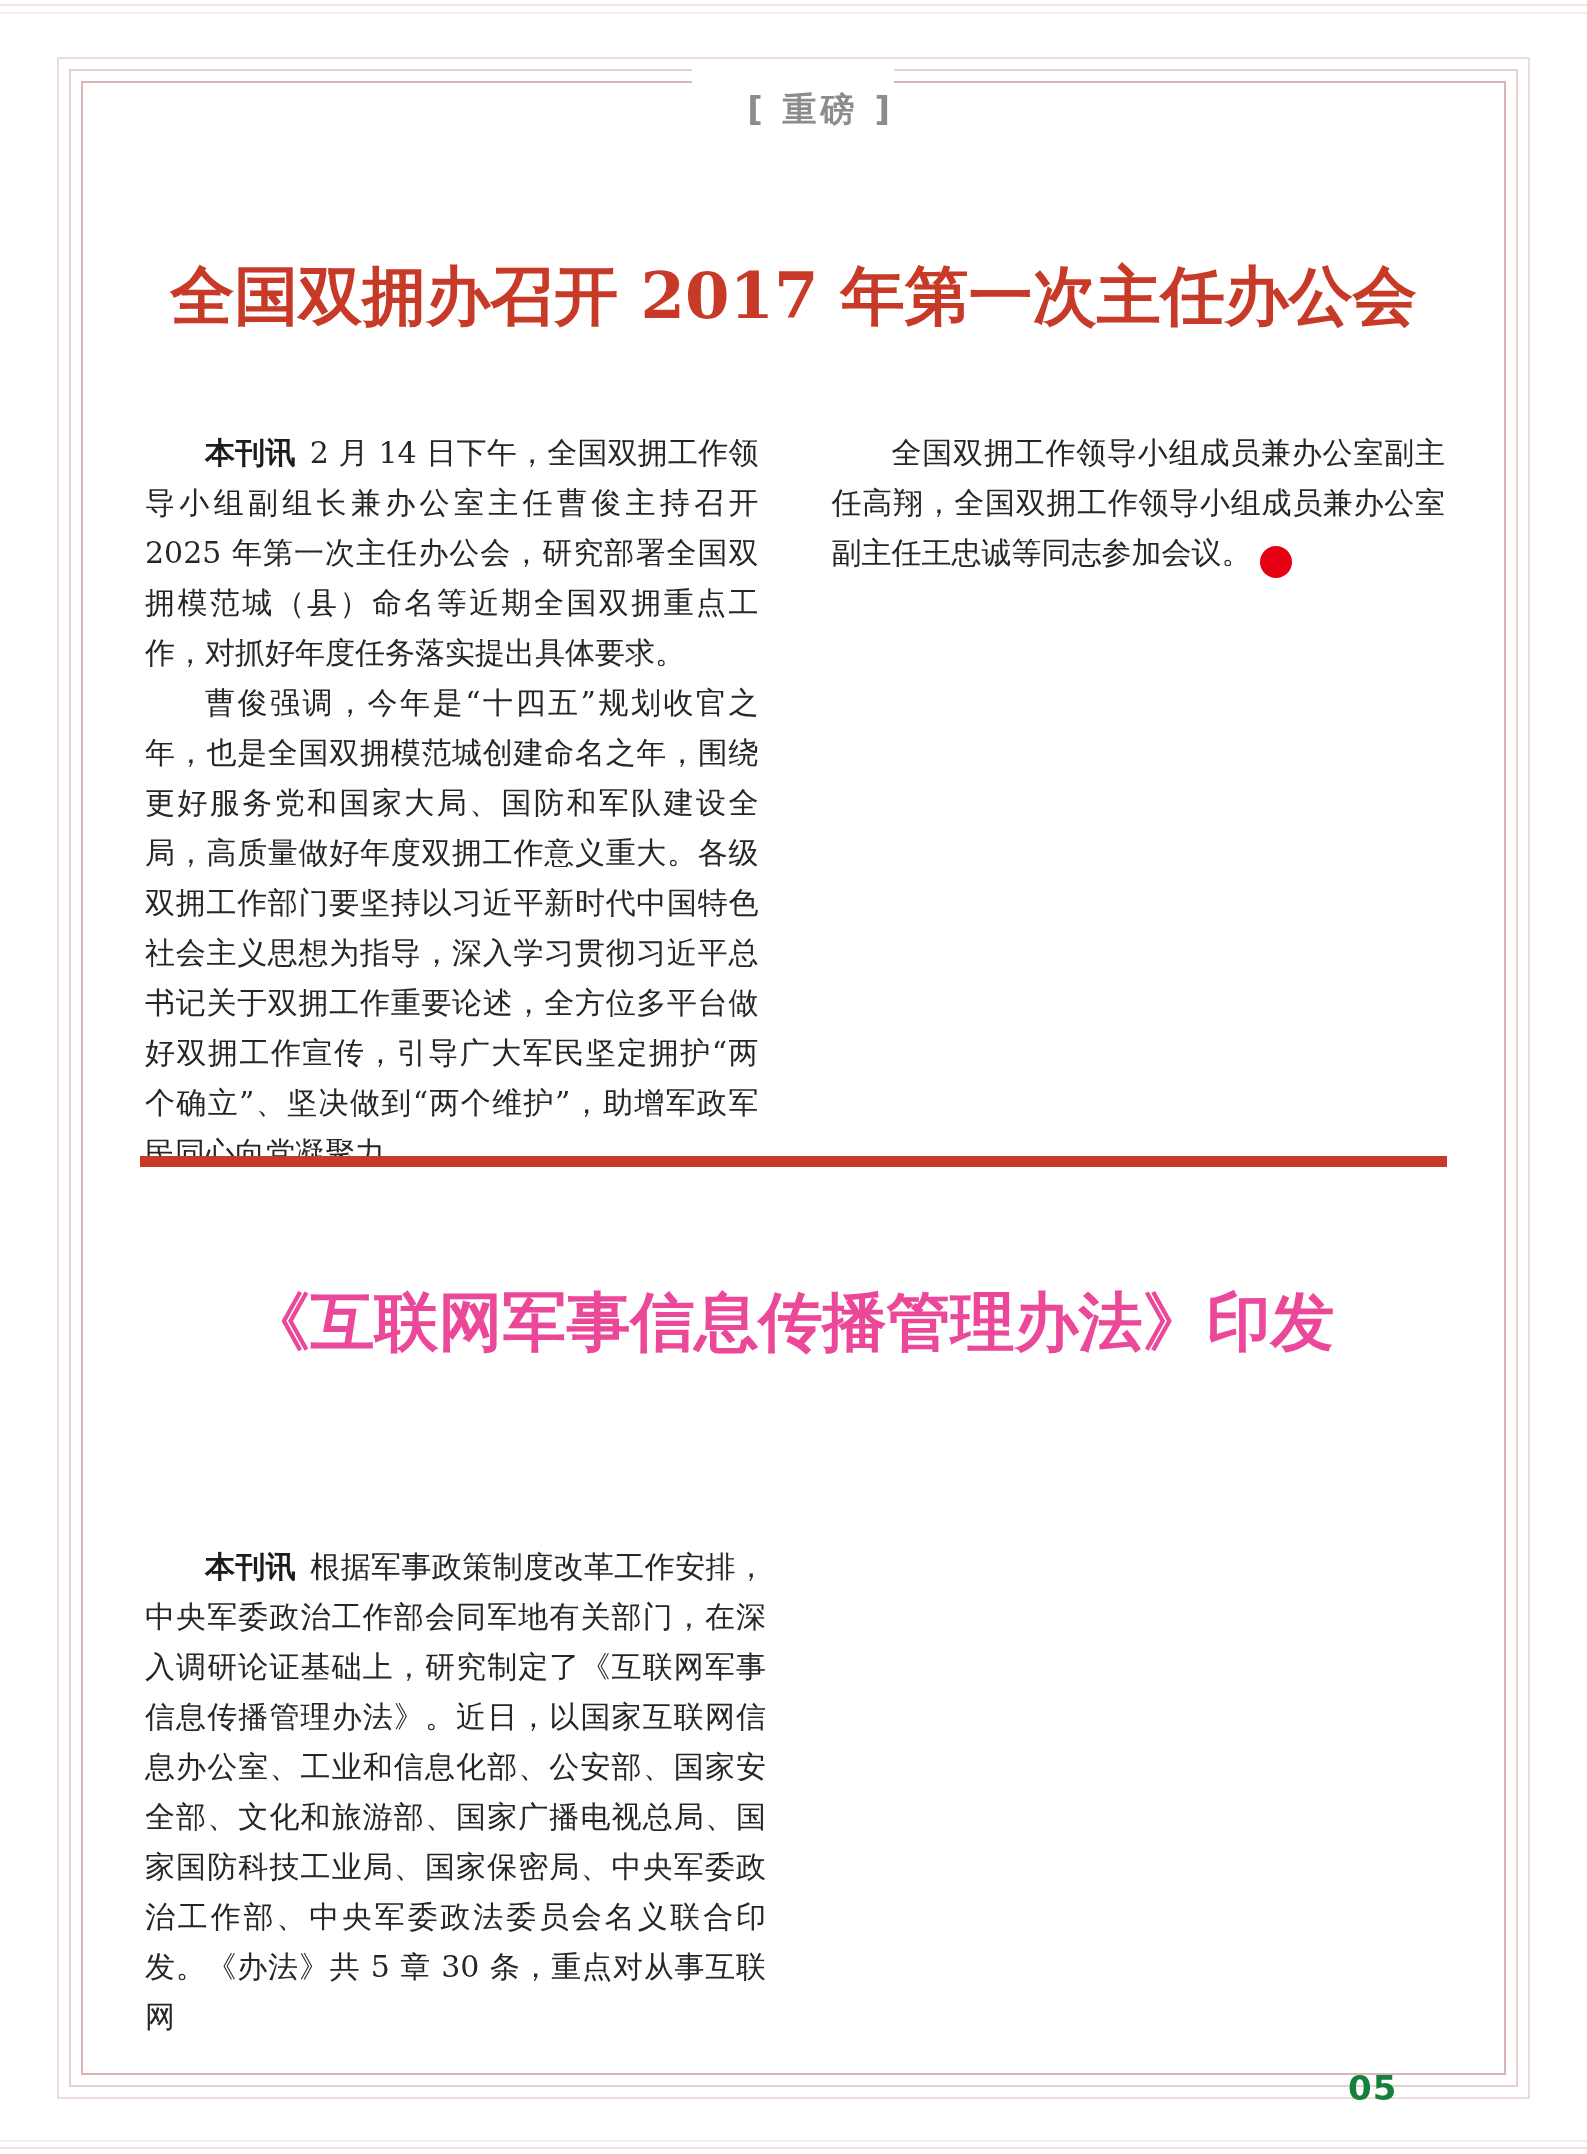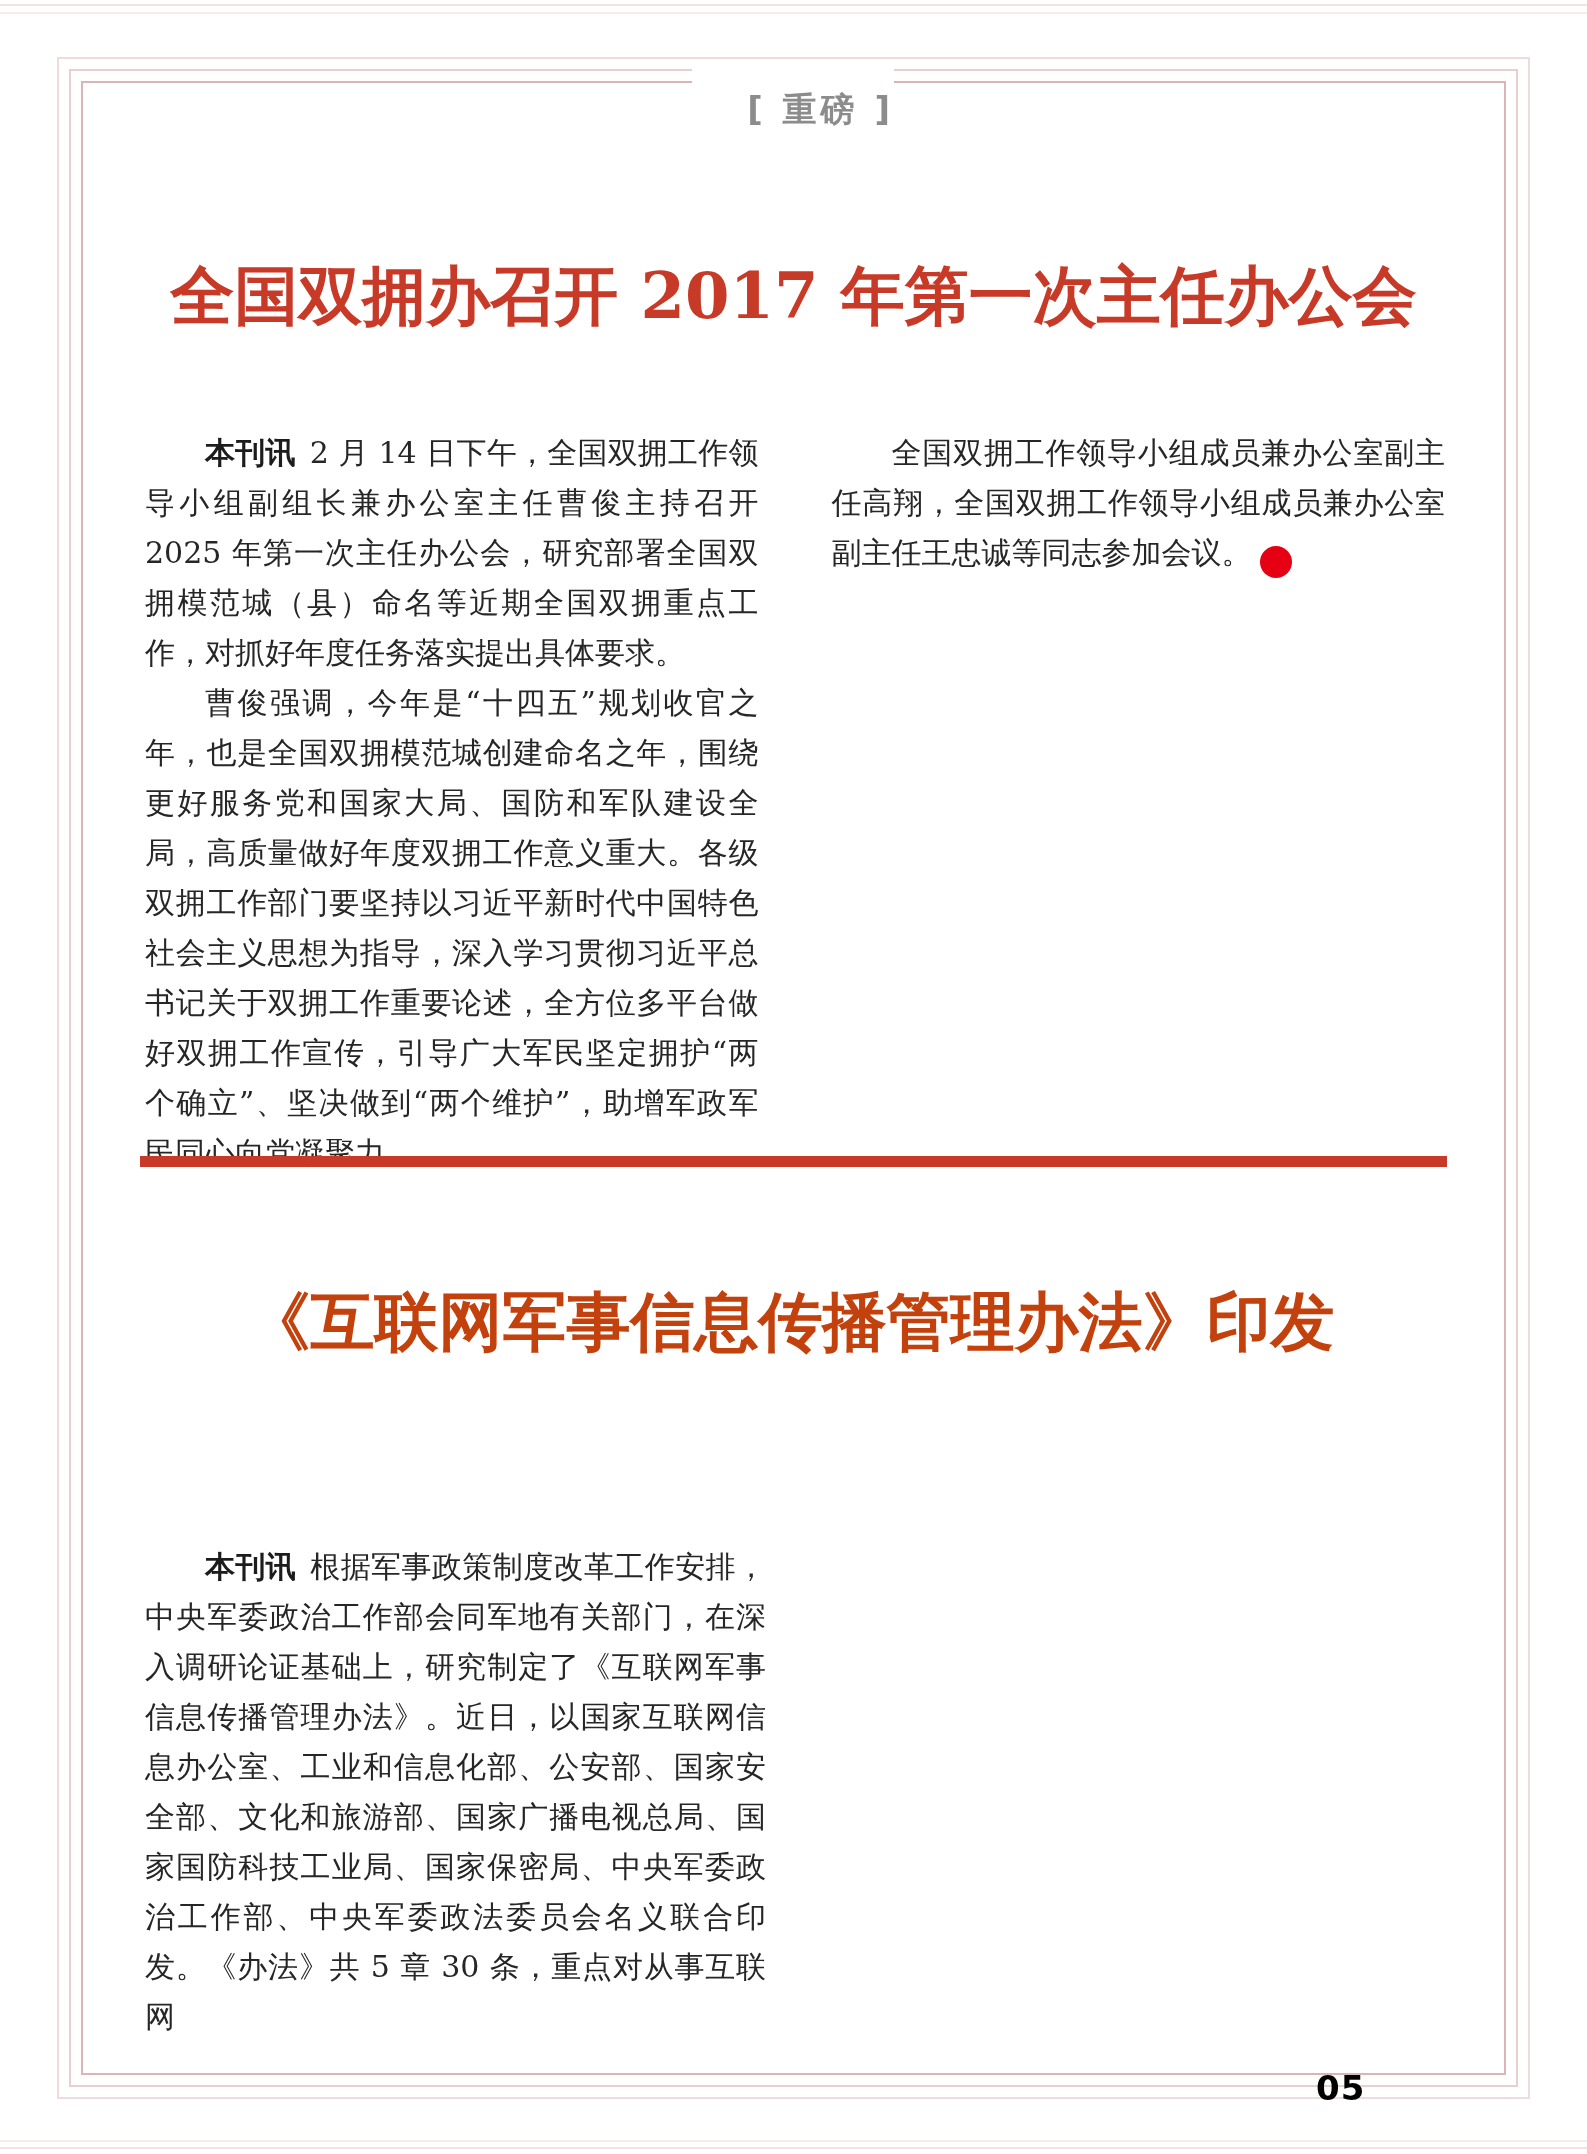--- a/index.html
+++ b/index.html
@@ -58,29 +58,29 @@
     margin-left:8px;vertical-align:-6px;
   }
 
   .divider{
     position:absolute;top:1156px;left:140px;width:1307px;height:11px;
     background:#c83a28;
   }
 
   .headline2{
     position:absolute;top:1270px;left:90px;right:96px;
-    text-align:center;color:#c2410c;
+    text-align:center;color:#ec4899;
     font-size:64px;line-height:104px;font-weight:700;
     font-family:"DejaVu Serif","Liberation Serif",serif;
   }
 
   .page-num{
-    position:absolute;top:2068px;left:1316px;
+    position:absolute;top:2068px;left:1348px;
     font-family:"DejaVu Sans","Liberation Sans",sans-serif;
-    font-weight:700;font-size:34px;color:#000000;letter-spacing:1px;
+    font-weight:700;font-size:34px;color:#15803d;letter-spacing:1px;
   }
 </style>
 </head>
 <body>
 
 <div class="page">
 
   <div class="edge-line edge-top-1"></div>
   <div class="edge-line edge-top-2"></div>
   <div class="edge-line edge-bot-1"></div>

